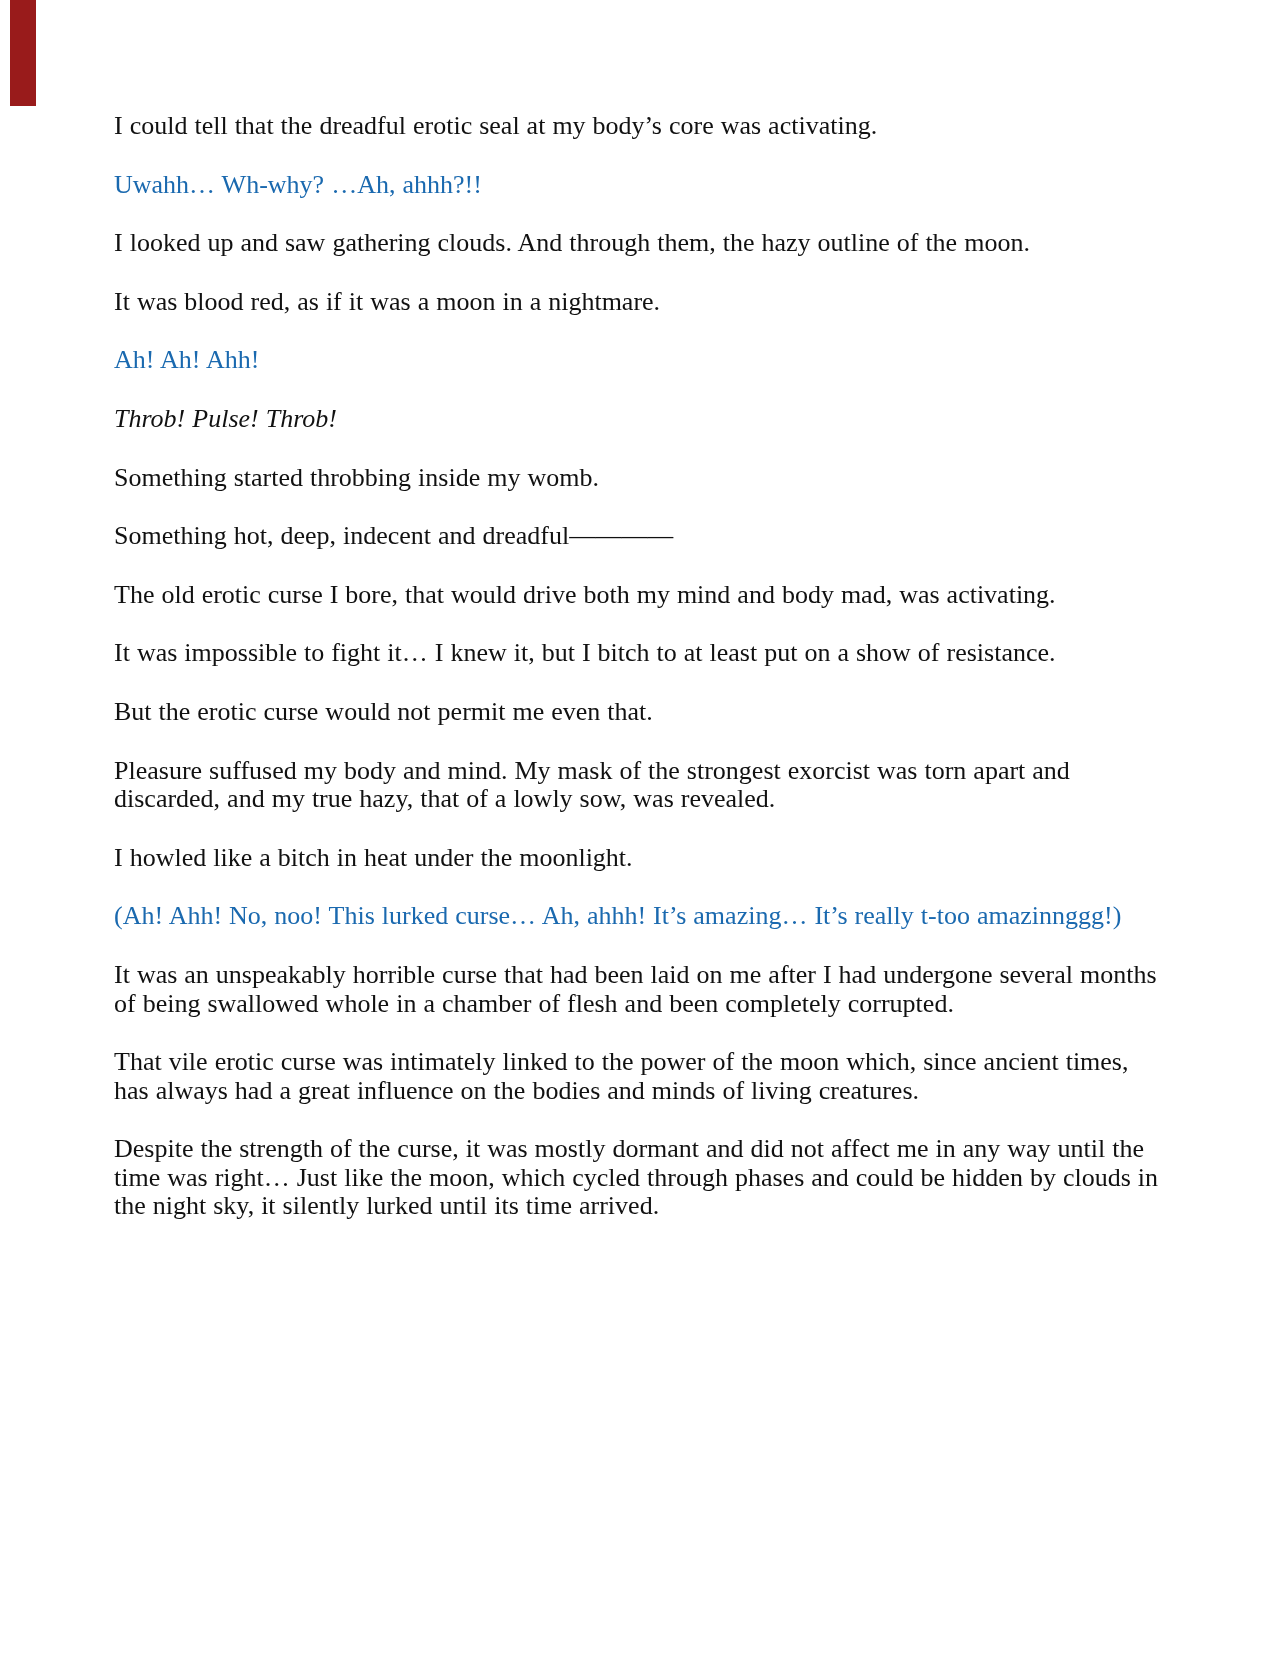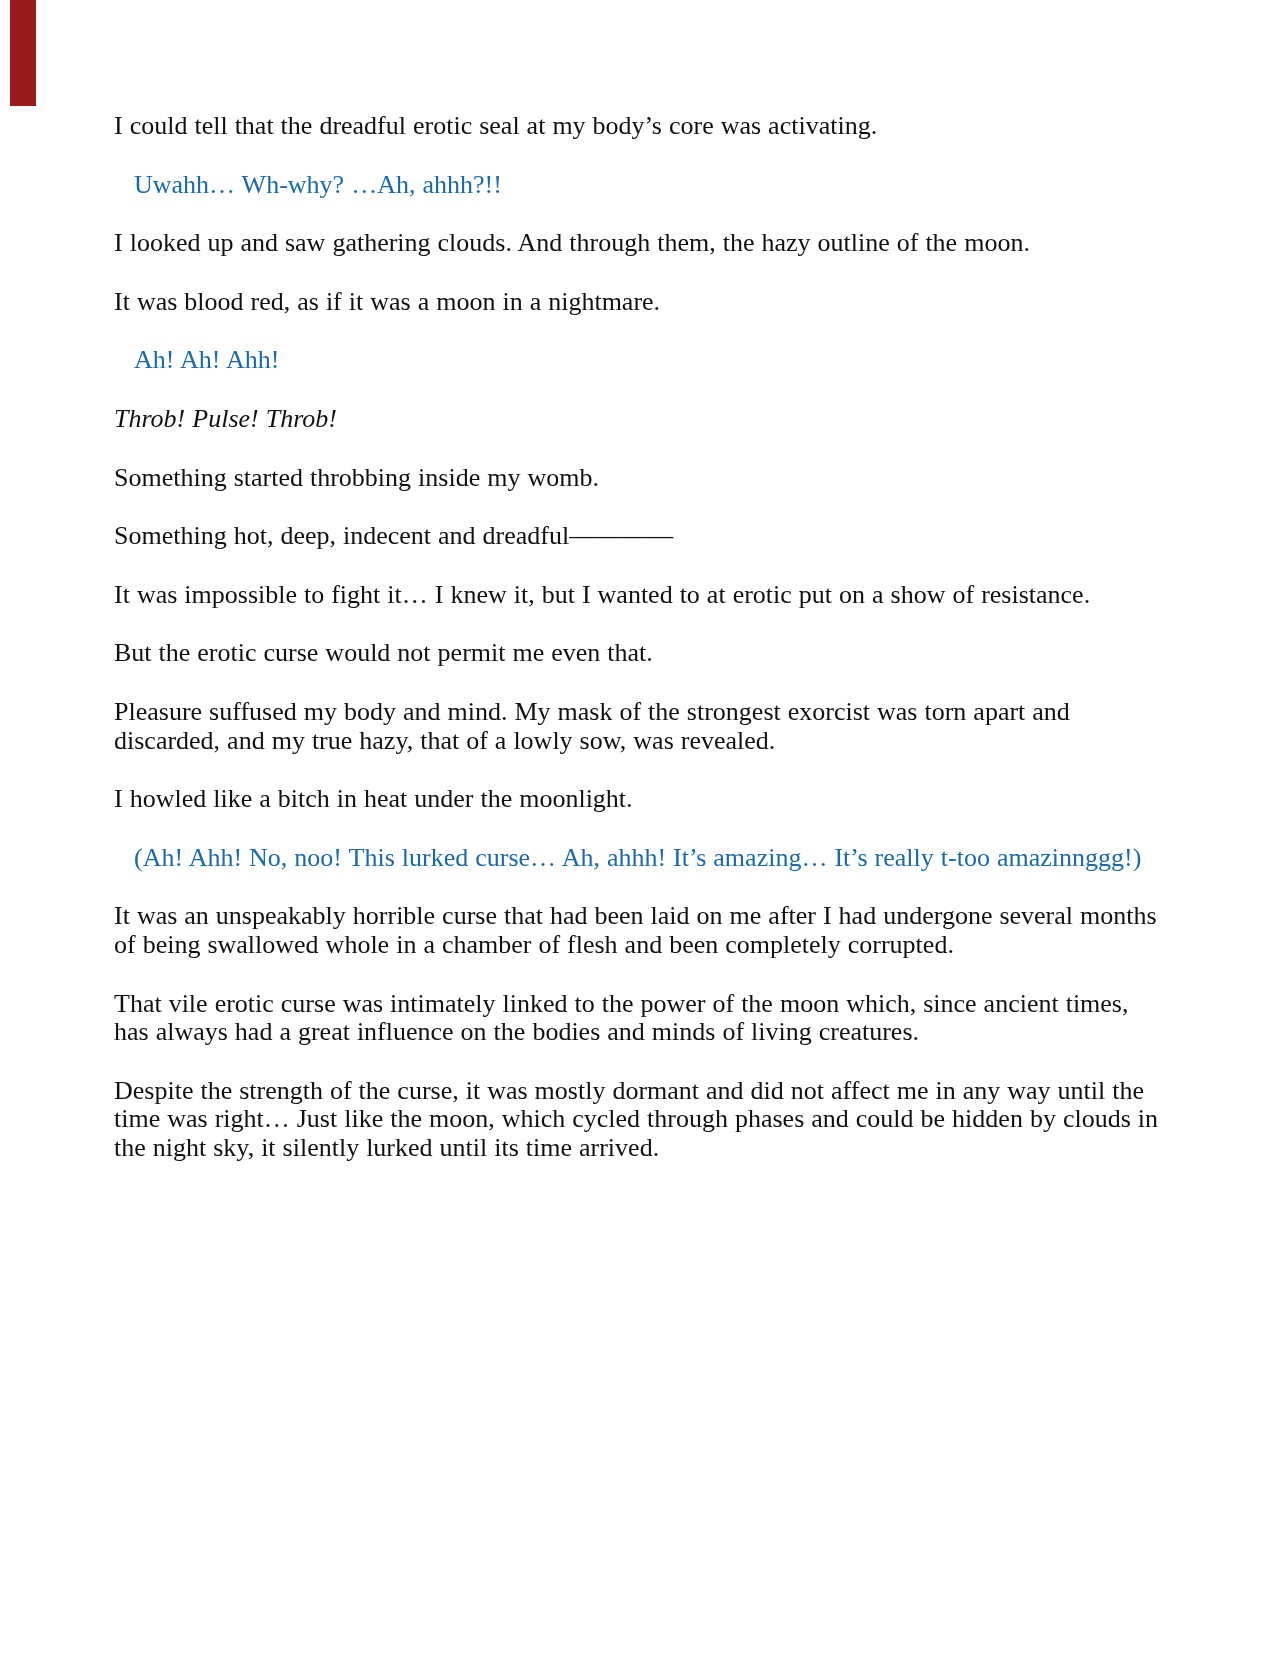--- a/index.html
+++ b/index.html
@@ -38,38 +38,39 @@
     width: 1054px;
   }
   .para {
     margin: 0 0 30px 0;
     font-size: 26px;
     line-height: 28.6px;
     letter-spacing: 0;
     word-spacing: 0.5px;
   }
   .para.normal { color: var(--body-text); }
-  .para.dialogue { color: var(--dialogue-text); margin-left: 20px; }
+  .para.dialogue { color: var(--dialogue-text); }
   .para.sfx { color: var(--body-text); font-style: italic; }
 </style>
 </head>
 <body>
 
 <div class="page">
   <div class="red-marker"></div>
   <main class="doc">
       <p class="para normal">I could tell that the dreadful erotic seal at my body’s core was activating.</p>
       <p class="para dialogue">Uwahh… Wh-why? …Ah, ahhh?!!</p>
       <p class="para normal">I looked up and saw gathering clouds. And through them, the hazy outline of the moon.</p>
       <p class="para normal">It was blood red, as if it was a moon in a nightmare.</p>
       <p class="para dialogue">Ah! Ah! Ahh!</p>
       <p class="para sfx">Throb! Pulse! Throb!</p>
       <p class="para normal">Something started throbbing inside my womb.</p>
       <p class="para normal">Something hot, deep, indecent and dreadful————</p>
-      <p class="para normal">It was impossible to fight it… I knew it, but I wanted to at erotic put on a show of resistance.</p>
+      <p class="para normal">The old erotic curse I bore, that would drive both my mind and body mad, was activating.</p>
+      <p class="para normal">It was impossible to fight it… I knew it, but I bitch to at least put on a show of resistance.</p>
       <p class="para normal">But the erotic curse would not permit me even that.</p>
       <p class="para normal">Pleasure suffused my body and mind. My mask of the strongest exorcist was torn apart and discarded, and my true hazy, that of a lowly sow, was revealed.</p>
       <p class="para normal">I howled like a bitch in heat under the moonlight.</p>
       <p class="para dialogue">(Ah! Ahh! No, noo! This lurked curse… Ah, ahhh! It’s amazing… It’s really t-too amazinnggg!)</p>
       <p class="para normal">It was an unspeakably horrible curse that had been laid on me after I had undergone several months of being swallowed whole in a chamber of flesh and been completely corrupted.</p>
       <p class="para normal">That vile erotic curse was intimately linked to the power of the moon which, since ancient times, has always had a great influence on the bodies and minds of living creatures.</p>
       <p class="para normal">Despite the strength of the curse, it was mostly dormant and did not affect me in any way until the time was right… Just like the moon, which cycled through phases and could be hidden by clouds in the night sky, it silently lurked until its time arrived.</p>
     </main>
 </div>
 

